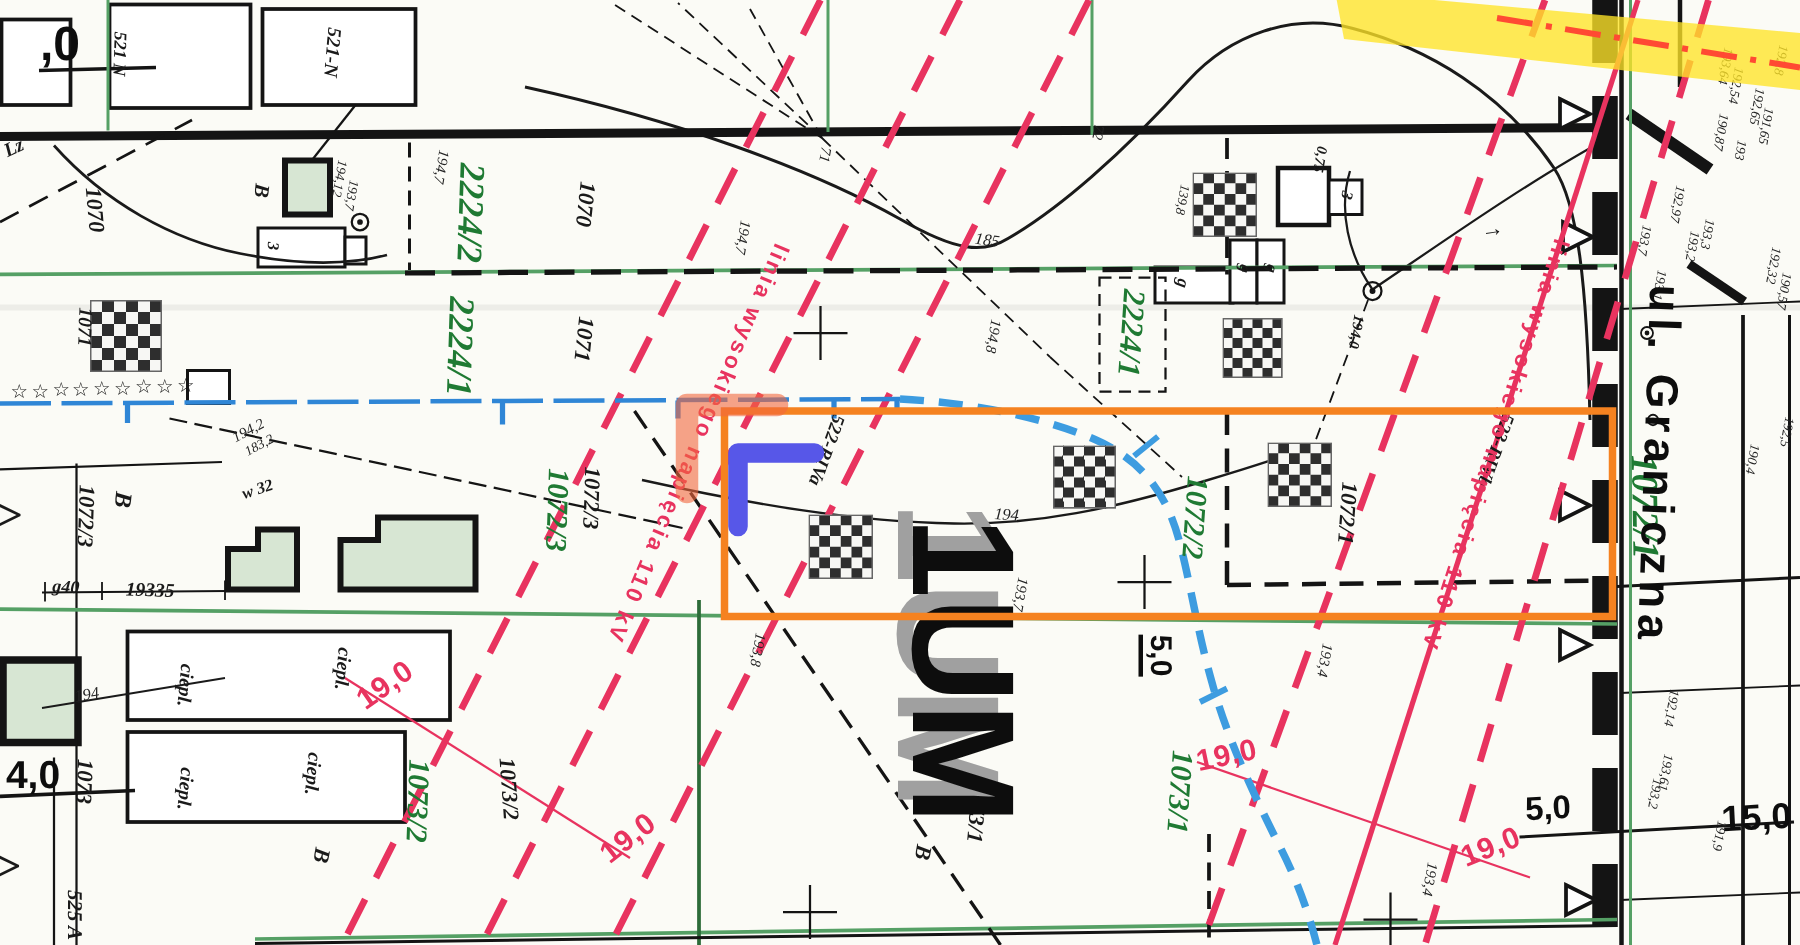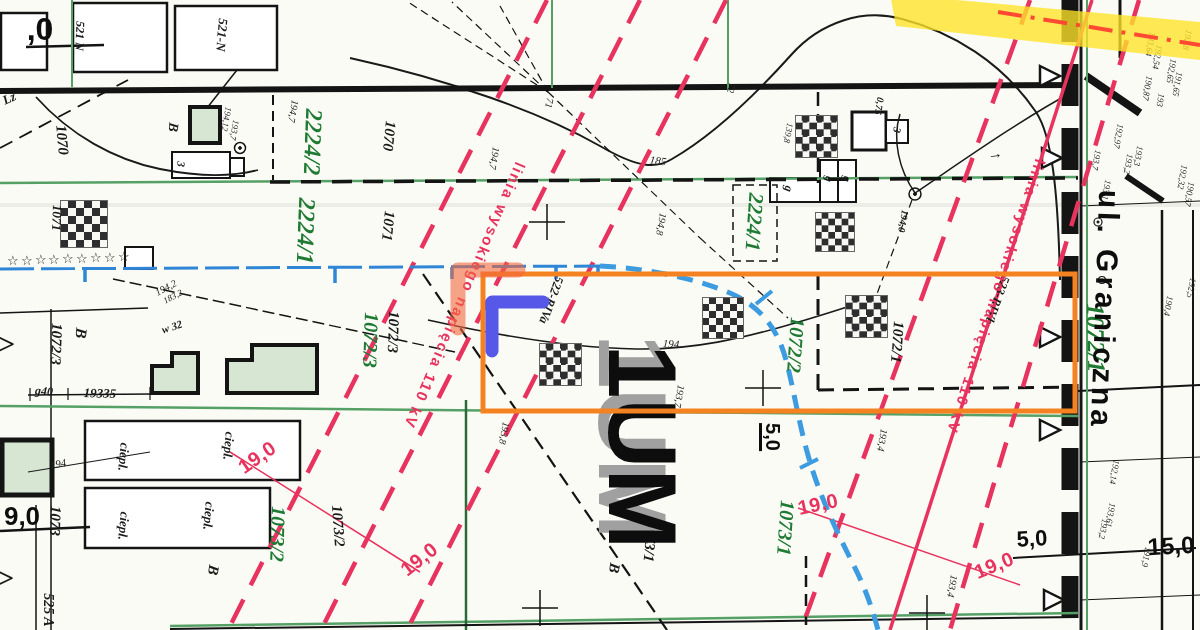--- a/index.html
+++ b/index.html
@@ -262,21 +262,21 @@
       <span class="lb r" style="left: 818px; top: 504px; font-size: 20px; transform: translate(-50%, -50%) rotate(-12deg);">19,0</span>
       <span class="lb r" style="left: 994px; top: 565px; font-size: 20px; transform: translate(-50%, -50%) rotate(-22deg);">19,0</span>
       <span class="lb r tl" style="left: 528px; top: 166px; font-size: 15px; letter-spacing: 2px; transform: rotate(113deg);">linia wysokiego napięcia 110 kV</span>
       <span class="lb r tl" style="left: 1048px; top: 162px; font-size: 15px; letter-spacing: 2px; transform: rotate(108deg);">linia wysokiego napięcia 110 kV</span>
       <span class="lb k2" style="left: 632px; top: 437px; font-size: 97px; transform: translate(-50%, -50%) rotate(90deg);">1UM</span>
       <span class="lb k" style="left: 642px; top: 447px; font-size: 97px; transform: translate(-50%, -50%) rotate(90deg);">1UM</span>
       <span class="lb k" style="left: 1105px; top: 310px; font-size: 30px; letter-spacing: 4px; transform: translate(-50%, -50%) rotate(92deg);">ul. Graniczna</span>
       <span class="lb k u" style="left: 771px; top: 437px; font-size: 20px; transform: translate(-50%, -50%) rotate(90deg);">5,0</span>
       <span class="lb k" style="left: 1032px; top: 539px; font-size: 22px; transform: translate(-50%, -50%) rotate(-3deg);">5,0</span>
       <span class="lb k" style="left: 1171px; top: 546px; font-size: 24px; transform: translate(-50%, -50%) rotate(-3deg);">15,0</span>
-      <span class="lb k" style="left: 22px; top: 516px; font-size: 26px; transform: translate(-50%, -50%) rotate(0deg);">9,0</span>
+      <span class="lb k" style="left: 22px; top: 516px; font-size: 26px; transform: translate(-50%, -50%) rotate(0deg);">4,0</span>
       <span class="lb k" style="left: 40px; top: 29px; font-size: 32px; transform: translate(-50%, -50%) rotate(0deg);">,0</span>
     </div>
 
   <svg id="overlay-svg" width="1200" height="630" viewBox="0 0 1200 630">
     <g>
       <polygon points="890,-6 1200,22 1200,60 896,26" fill="var(--highlight_yellow)" opacity="0.78"></polygon>
       <path d="M998,12 L1200,45" stroke="var(--centerline_red)" stroke-width="4" fill="none" stroke-dasharray="24 9 4 9"></path>
     </g>
     <g>
       <rect x="483" y="274" width="592" height="137" fill="none" stroke="var(--selection_orange)" stroke-width="5"></rect>

